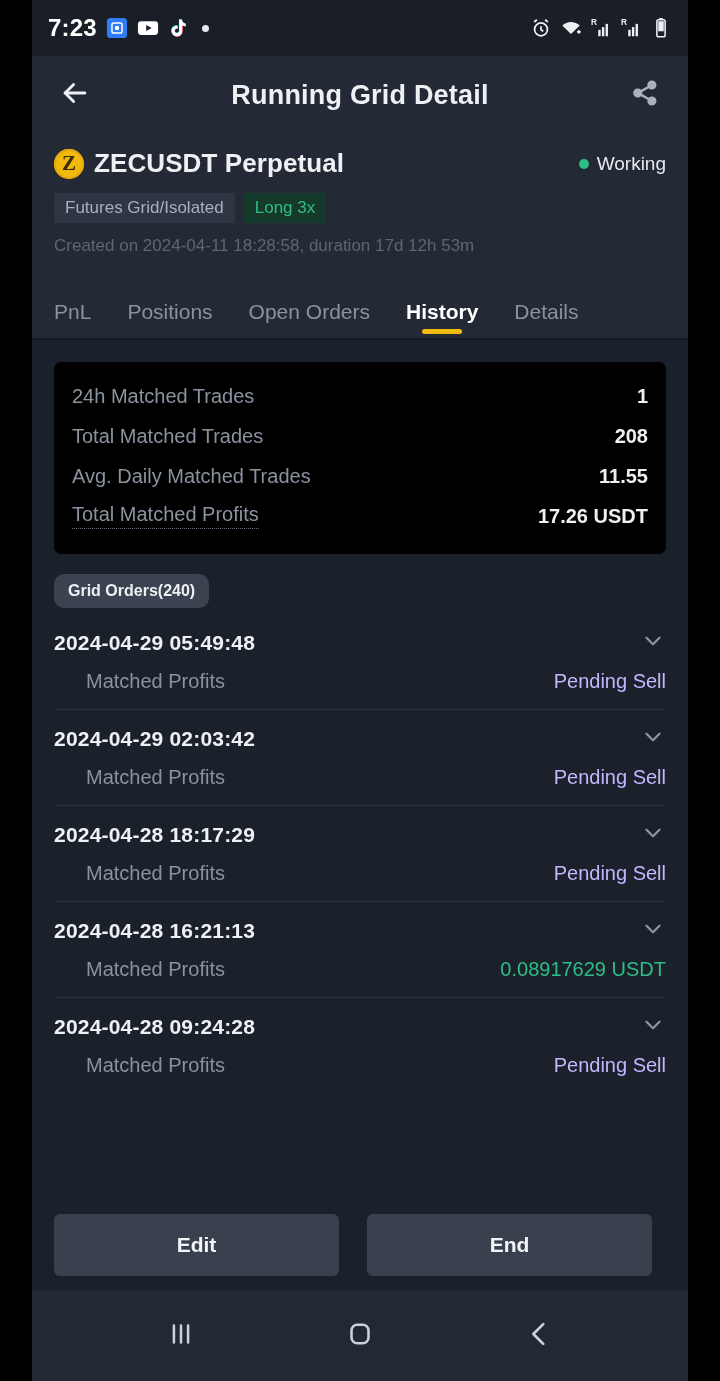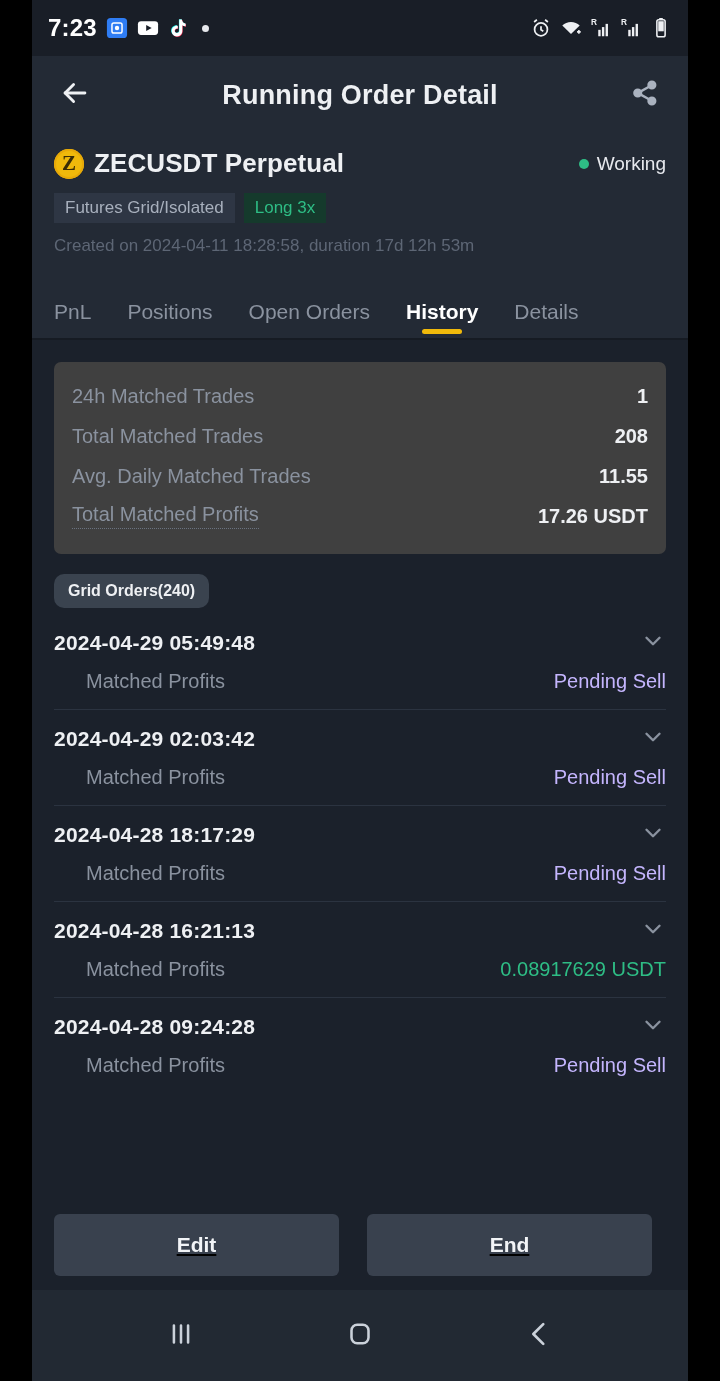--- a/index.html
+++ b/index.html
@@ -92,21 +92,21 @@
   .tab.active::after{
     content:""; position:absolute; left:50%; transform:translateX(-50%);
     bottom:4px; width:40px; height:5px; border-radius:3px; background:#f0b90b;
   }
 
   
   .body{ flex:1 1 auto; overflow:hidden; position:relative; background:#1b212b; }
 
   .statscard{
     margin:22px 22px 0 22px;
-    background:#404040;
+    background:#000000;
     border-radius:7px;
     padding:14px 18px 18px 18px;
   }
   .srow{ display:flex; align-items:center; height:40px; }
   .slabel{ font-size:20px; color:#8a929f; }
   .slabel.dotted{ border-bottom:1px dotted #6a7280; padding-bottom:2px; }
   .svalue{ margin-left:auto; font-size:20px; color:#eef0f3; font-weight:700; }
 
   .gridchip-wrap{ padding:20px 22px 6px 22px; }
   .gridchip{
@@ -123,21 +123,21 @@
   .lrow-bot{ display:flex; align-items:center; margin-top:12px;margin-left:32px; }
   .lkey{ font-size:20px; color:#8a929f; }
   .lval{ margin-left:auto; font-size:20px; color:#c4b5fd; }
   .lval.green{ color:#2ebd85; }
 
   
   .actions{
     position:absolute; left:0; right:0; bottom:0;
     padding:10px 36px 14px 22px;
     background:#1b212b;
-    display:flex; gap:28px;text-decoration:underline;
+    display:flex; gap:28px;
   }
   .abtn{
     flex:1 1 0; height:62px; border-radius:6px;
     background:#39414e; color:#f2f4f7;
     font-size:21px; font-weight:700;
     display:flex; align-items:center; justify-content:center;
     border:none;
     font-family:"Liberation Sans", sans-serif;
   }
 
@@ -221,21 +221,21 @@
 
   <div class="appbar">
     <div class="iconbtn">
       <span>
         <svg width="34" height="34" viewBox="0 0 24 24" fill="none" stroke="#eef0f3" stroke-width="2" stroke-linecap="round" stroke-linejoin="round">
             <path d="M19 12H5"></path>
             <path d="M11 18l-6-6 6-6"></path>
           </svg>
       </span>
     </div>
-    <div class="title">Running Order Detail</div>
+    <div class="title">Running Grid Detail</div>
     <div class="iconbtn right">
       <span>
         <svg width="30" height="30" viewBox="0 0 24 24" fill="none" stroke="#aab2bf" stroke-width="1.9">
             <circle cx="17.5" cy="5.6" r="2.7" fill="#aab2bf"></circle>
             <circle cx="17.5" cy="18.4" r="2.7" fill="#aab2bf"></circle>
             <circle cx="6.2" cy="12" r="2.7" fill="#aab2bf"></circle>
             <path d="M8.6 10.7 15.2 7M8.6 13.3 15.2 17"></path>
           </svg>
       </span>
     </div>

